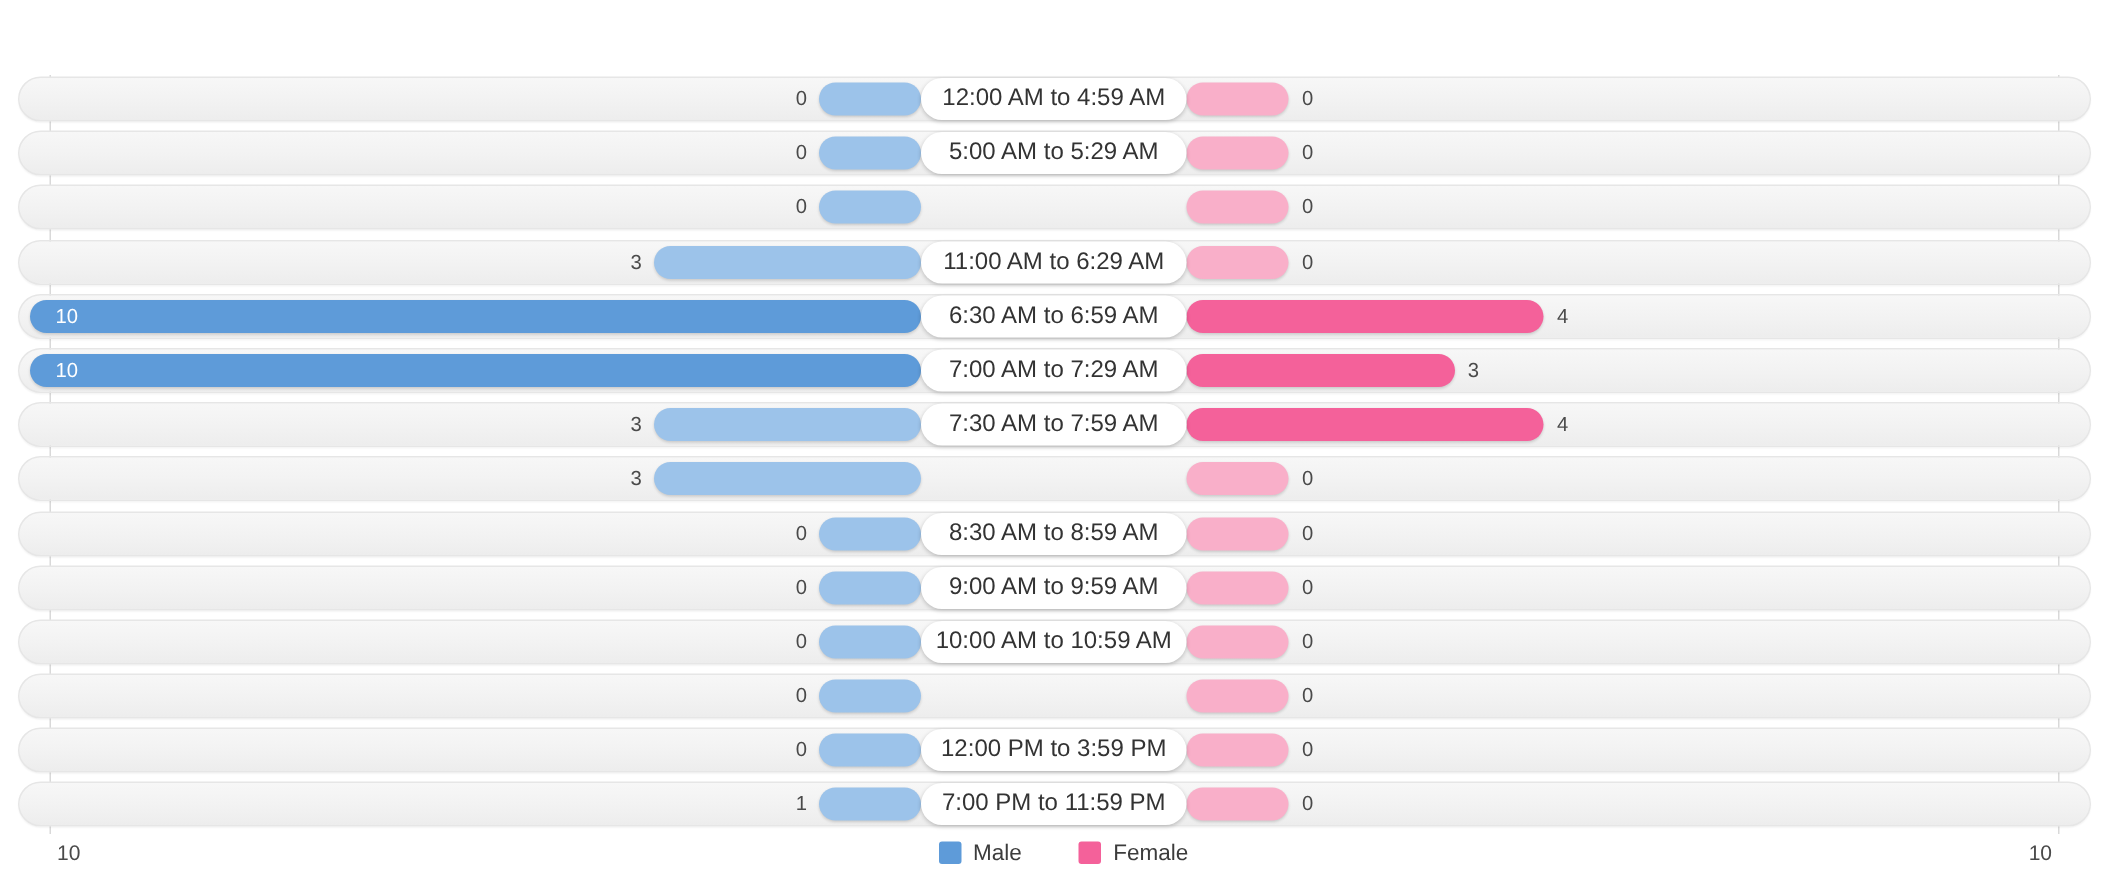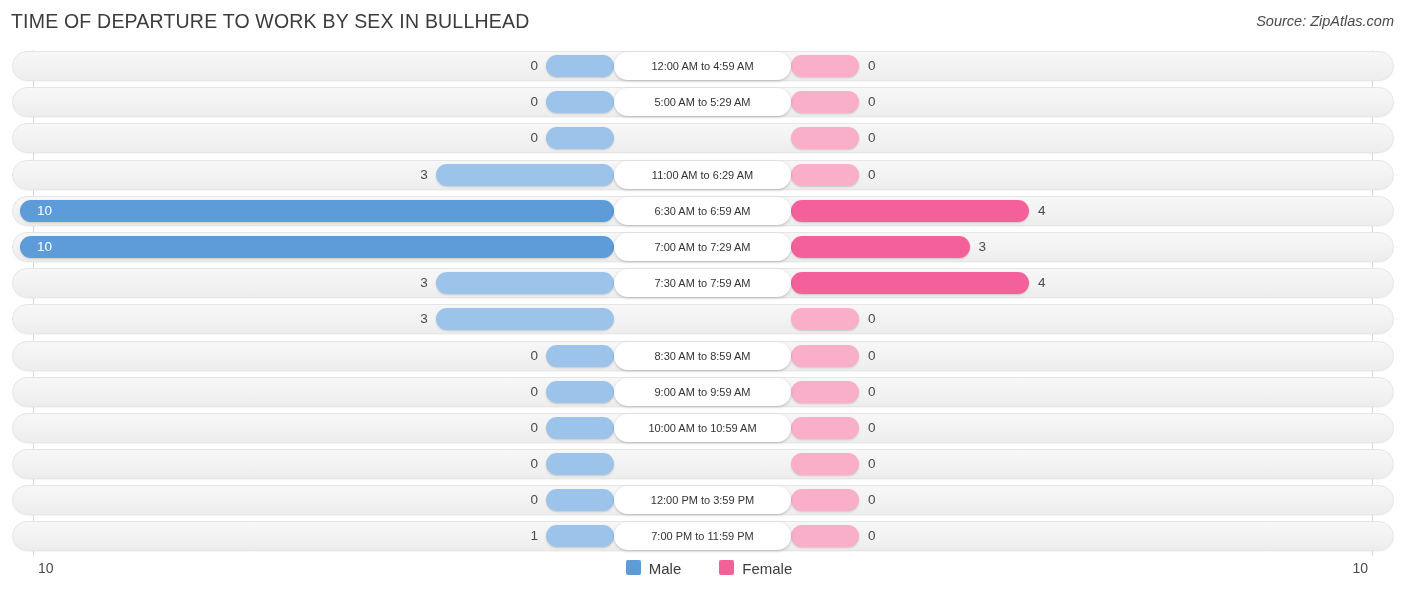--- a/index.html
+++ b/index.html
@@ -85,48 +85,44 @@
 
   
   .cat {
     position: absolute;
     left: 614px; width: 177px;
     top: 4px; height: 28px;
     background: #ffffff;
     border-radius: 14px;
     box-shadow: 0 1px 3px rgba(0,0,0,.22);
     display: flex; align-items: center; justify-content: center;
-    font-size: 11px; color: #333; white-space: nowrap;
+    font-size: 16px; color: #333; white-space: nowrap;
     z-index: 3;
   }
 
   
   .footer { position: absolute; left: 0; top: 556px; width: 1406px; height: 39px; }
   .axis-left  { position: absolute; left: 38px;  top: 4px; font-size: 14px; color: #4a4a4a; }
   .axis-right { position: absolute; right: 38px; top: 4px; font-size: 14px; color: #4a4a4a; }
 
   .legend {
     position: absolute; left: 0; right: 0; top: 4px;
     display: flex; align-items: center; justify-content: center; gap: 26px;
   }
-  .legend-item { display: flex; gap: 8px; padding-left: 12px; }
+  .legend-item { display: flex; align-items: center; gap: 8px; padding-left: 12px; }
   .swatch { width: 15px; height: 15px; border-radius: 2px; display: inline-block; }
   .swatch.male   { background: #5e9bd9; }
   .swatch.female { background: #f4619a; }
   .legend-label { font-size: 15px; color: #3c3c3c; }
 </style>
 </head>
 <body>
 
 <div class="page">
 
-  <div class="header">
-    <div class="title">TIME OF DEPARTURE TO WORK BY SEX IN BULLHEAD</div>
-    <div class="source">Source: ZipAtlas.com</div>
-  </div>
 
   <div class="chart">
     <div class="gridline left"></div>
     <div class="gridline right"></div>
     <div class="rows" id="rows">
         <div class="row">
           <div class="track"></div>
           <div class="bar male" style="left: 546px; width: 68px;"></div>
           <div class="val" style="left: 516px; width: 22px; text-align: right;">0</div>
           <div class="cat">12:00 AM to 4:59 AM</div>

